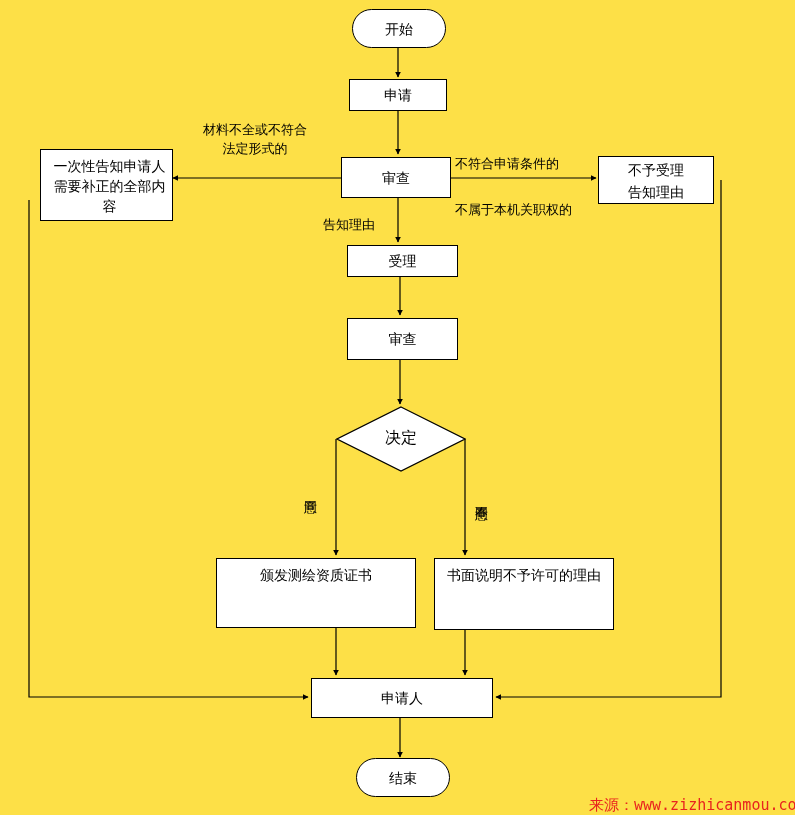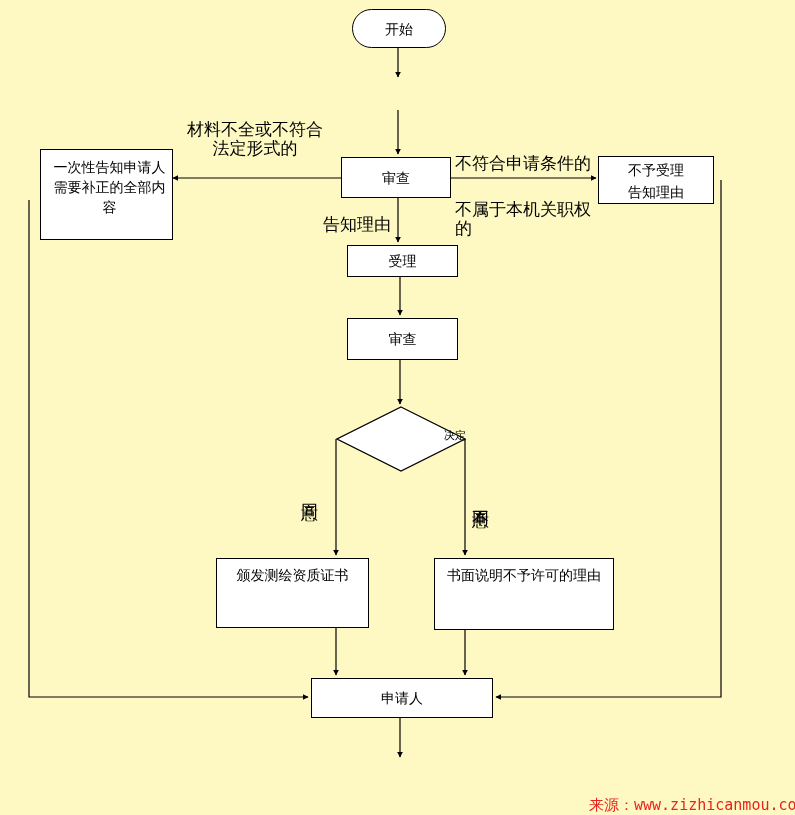--- a/index.html
+++ b/index.html
@@ -8,21 +8,21 @@
     padding: 0;
     background: #ffffff;
   }
   body {
     font-family: "DejaVu Sans", "Liberation Sans", sans-serif;
   }
   #canvas {
     position: relative;
     width: 795px;
     height: 815px;
-    background: #fef9c3;
+    background: #fde047;
     overflow: hidden;
   }
   svg#wires {
     position: absolute;
     left: 0;
     top: 0;
     width: 795px;
     height: 815px;
     pointer-events: none;
   }
@@ -52,27 +52,27 @@
   .node.multiline {
     align-items: flex-start;
     padding-top: 7px;
   }
   .diamond-wrap {
     position: absolute;
   }
   .diamond-label {
     position: absolute;
     width: 100%;
-    text-align: right;
-    font-size: 11px;
+    text-align: center;
+    font-size: 16px;
     color: #000000;
   }
   .edge-label {
     position: absolute;
-    font-size: 17px;
+    font-size: 13px;
     line-height: 19px;
     color: #000000;
     white-space: pre-line;
     text-align: center;
   }
   .edge-label.vertical {
     writing-mode: vertical-rl;
     text-orientation: upright;
     line-height: 14px;
     letter-spacing: 0px;
@@ -131,26 +131,29 @@
       <path d="M 721 180 L 721 697 L 496 697" marker-end="url(#arrow)"></path>
 
       <path d="M 400 718 L 400 757" marker-end="url(#arrow)"></path>
     </g>
   </svg>
 
   <div class="node terminator" style="left:352px; top:9px; width:94px; height:39px;">
     <span>开始</span>
   </div>
 
+  <div class="node mid-text" style="left:349px; top:79px; width:98px; height:32px;">
+    <span>申请</span>
+  </div>
 
   <div class="node mid-text" style="left:341px; top:157px; width:110px; height:41px;">
     <span>审查</span>
   </div>
 
-  <div class="node multiline" style="left:40px; top:149px; width:133px; height:91px; padding-left:6px; ">
+  <div class="node multiline" style="left:40px; top:149px; width:133px; height:72px; padding-left:6px; font-family:Liberation Serif, serif;">
     <span>一次性告知申请人需要补正的全部内容</span>
   </div>
 
   <div class="node multiline" style="left:598px; top:156px; width:116px; height:48px; white-space:pre-line; line-height:22px; padding-top:2px;">
     <span style="white-space:pre-line;">不予受理
 告知理由</span>
   </div>
 
   <div class="node mid-text" style="left:347px; top:245px; width:111px; height:32px;">
     <span>受理</span>
@@ -160,32 +163,35 @@
     <span>审查</span>
   </div>
 
   <div class="diamond-wrap" style="left:336px; top:406px; width:130px; height:66px;">
     <svg width="130" height="66" viewBox="0 0 130 66" xmlns="http://www.w3.org/2000/svg">
       <polygon points="65,1 129,33 65,65 1,33" fill="#ffffff" stroke="#000000" stroke-width="1.2"></polygon>
     </svg>
     <div class="diamond-label" style="top:22px;">决定</div>
   </div>
 
-  <div class="node top-text" style="left:216px; top:558px; width:153px; height:70px;">
+  <div class="node top-text" style="left:216px; top:558px; width:200px; height:70px;">
     <span>颁发测绘资质证书</span>
   </div>
 
   <div class="node top-text" style="left:434px; top:558px; width:180px; height:72px;">
     <span>书面说明不予许可的理由</span>
   </div>
 
   <div class="node mid-text" style="left:311px; top:678px; width:182px; height:40px;">
     <span>申请人</span>
   </div>
 
+  <div class="node terminator" style="left:356px; top:758px; width:94px; height:39px;">
+    <span>结束</span>
+  </div>
 
   <div class="edge-label" style="left:180px; top:120px; width:150px;">材料不全或不符合
 法定形式的</div>
 
   <div class="edge-label" style="left:455px; top:138px; width:140px; text-align:left;margin-top:16px;">不符合申请条件的</div>
 
   <div class="edge-label" style="left:455px; top:200px; width:145px; text-align:left;">不属于本机关职权的</div>
 
   <div class="edge-label" style="left:323px; top:215px; width:90px; text-align:left;">告知理由</div>
 

